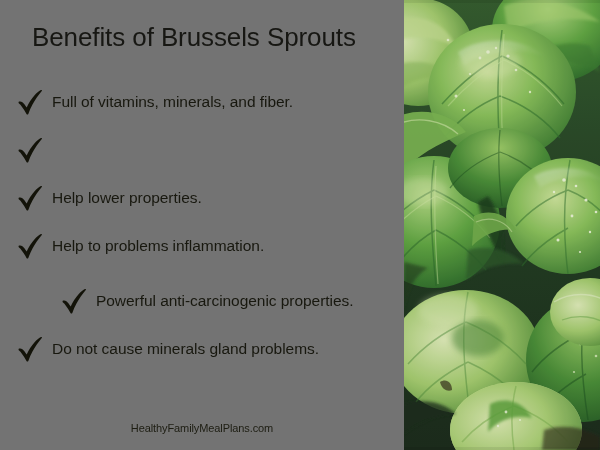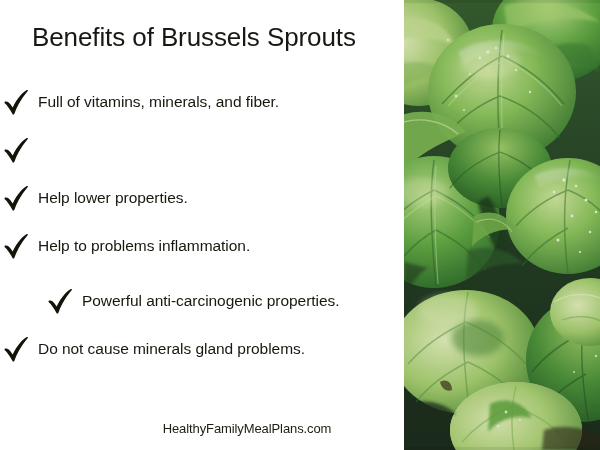--- a/index.html
+++ b/index.html
@@ -16,21 +16,21 @@
     background: #dadd92;
   }
 
   
   #left-panel {
     position: absolute;
     left: 0;
     top: 0;
     width: 448px;
     height: 450px;
-    background: #ffffff;
+    background: #737373;
     box-sizing: border-box;
   }
 
   #page-title {
     position: absolute;
     left: 32px;
     top: 20px;
     width: 360px;
     font-size: 26px;
     line-height: 34px;
@@ -48,20 +48,21 @@
     margin: 0;
     padding: 0;
     list-style: none;
   }
 
   .benefit-item {
     position: relative;
     height: 48px;
     display: flex;
     align-items: center;
+    padding-left: 14px;
     box-sizing: border-box;
   }
   
   .benefit-item.gap-before {
     margin-top: 7px;
     margin-left: 44px;
   }
 
   .check-icon {
     flex: 0 0 auto;
@@ -85,25 +86,24 @@
     position: relative;
     top: 1px;
   }
 
   #site-credit {
     position: absolute;
     left: 0;
     top: 420px;
     width: 404px;
     text-align: center;
-    font-size: 13px;
+    font-size: 11px;
     line-height: 17px;
     color: #1d1d12;
     letter-spacing: -0.1px;
-    padding-left: 45px;
   }
 
   
   #photo-panel {
     position: absolute;
     left: 404px;
     top: 0;
     width: 196px;
     height: 450px;
     overflow: hidden;

